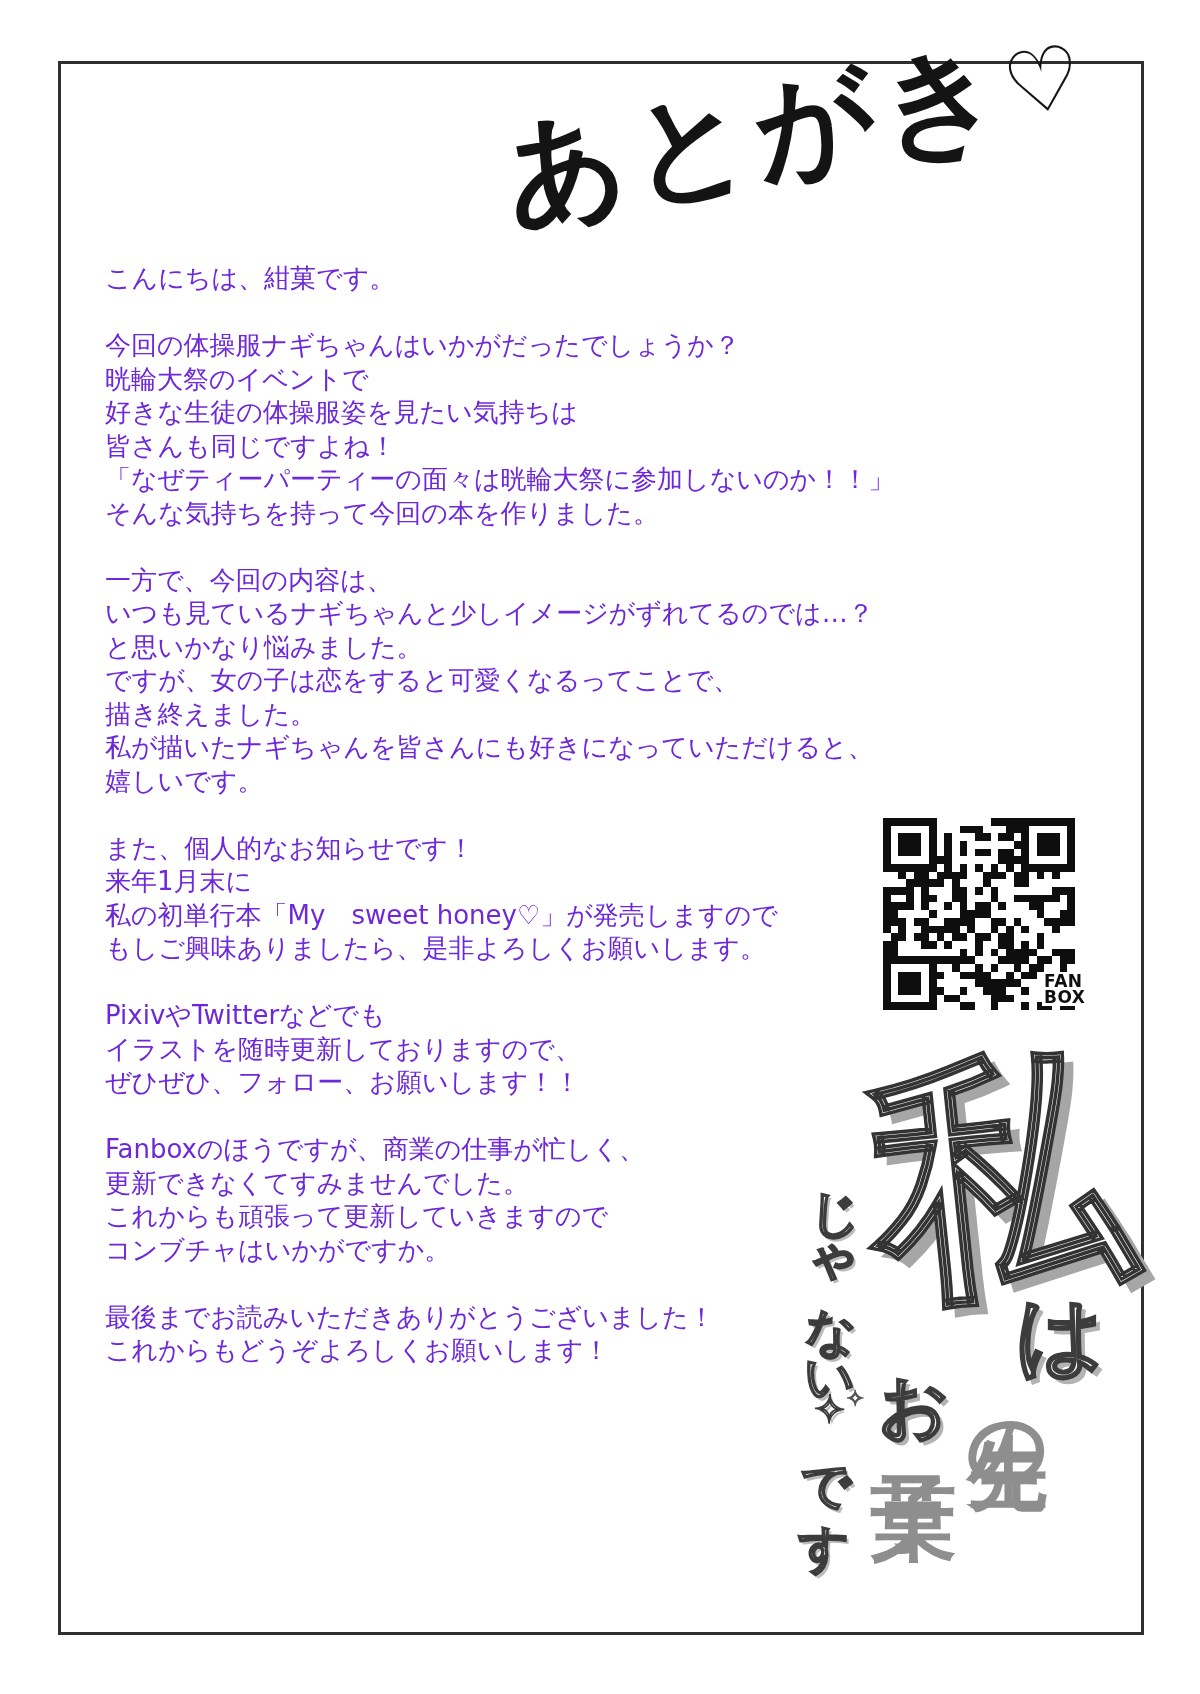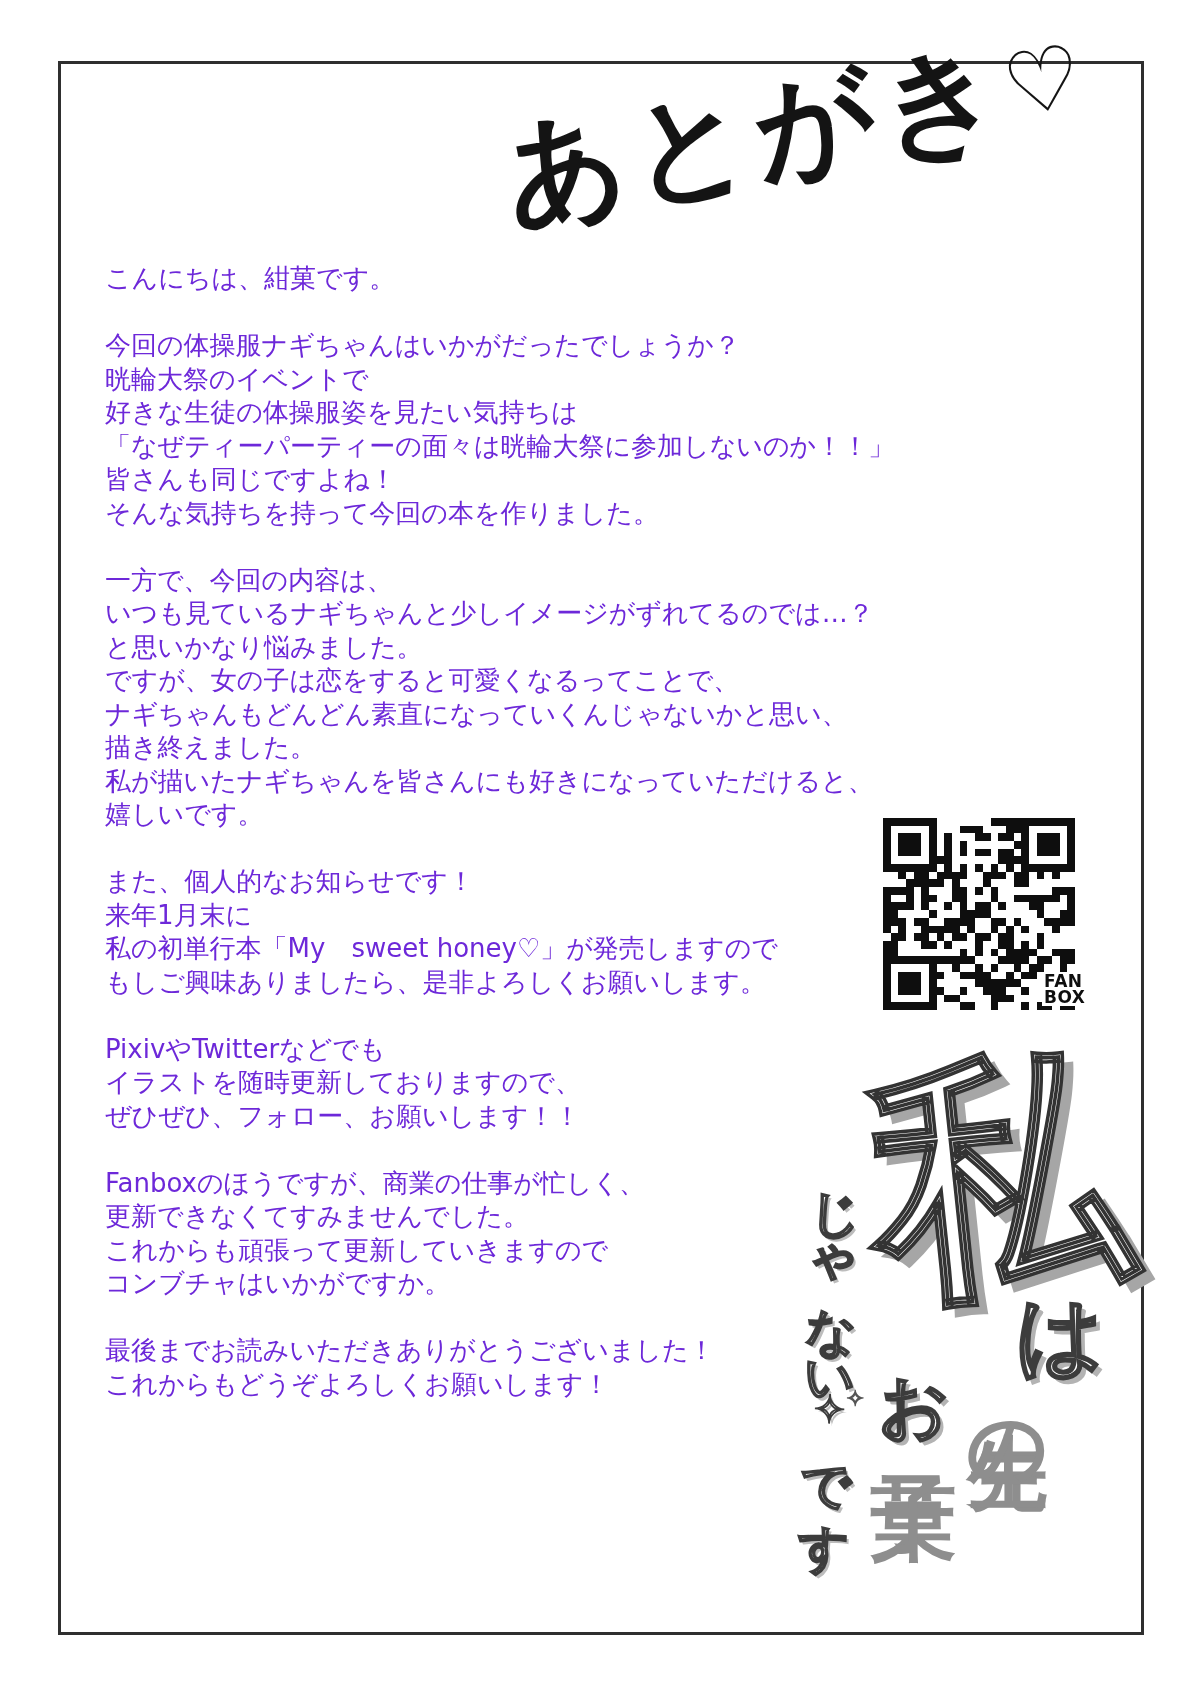--- a/index.html
+++ b/index.html
@@ -64,30 +64,29 @@
   </div>
 
   <div class="body-text">
       <div class="para">
         <div class="text-line">こんにちは、紺菓です。</div>
       </div>
       <div class="para">
         <div class="text-line">今回の体操服ナギちゃんはいかがだったでしょうか？</div>
         <div class="text-line">晄輪大祭のイベントで</div>
         <div class="text-line">好きな生徒の体操服姿を見たい気持ちは</div>
+        <div class="text-line">皆さんも同じですよね！</div>
         <div class="text-line">「なぜティーパーティーの面々は晄輪大祭に参加しないのか！！」</div>
-        <div class="text-line">皆さんも同じですよね！</div>
         <div class="text-line">そんな気持ちを持って今回の本を作りました。</div>
       </div>
       <div class="para">
         <div class="text-line">一方で、今回の内容は、</div>
         <div class="text-line">いつも見ているナギちゃんと少しイメージがずれてるのでは…？</div>
         <div class="text-line">と思いかなり悩みました。</div>
         <div class="text-line">ですが、女の子は恋をすると可愛くなるってことで、</div>
-        <div class="text-line">ナギちゃんもどんどん素直になっていくんじゃないかと思い、</div>
         <div class="text-line">描き終えました。</div>
         <div class="text-line">私が描いたナギちゃんを皆さんにも好きになっていただけると、</div>
         <div class="text-line">嬉しいです。</div>
       </div>
       <div class="para">
         <div class="text-line">また、個人的なお知らせです！</div>
         <div class="text-line">来年1月末に</div>
         <div class="text-line">私の初単行本「My　sweet honey♡」が発売しますので</div>
         <div class="text-line">もしご興味ありましたら、是非よろしくお願いします。</div>
       </div>

